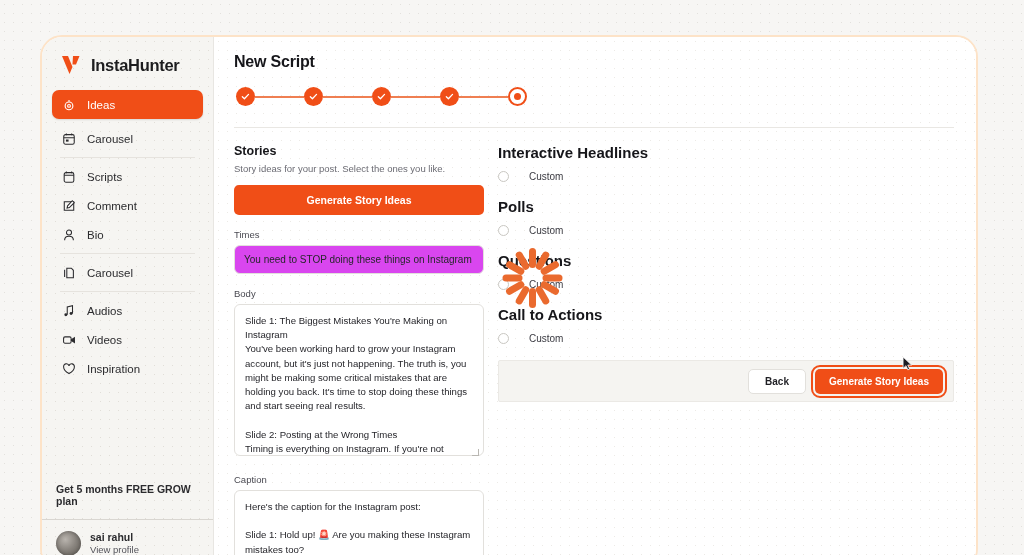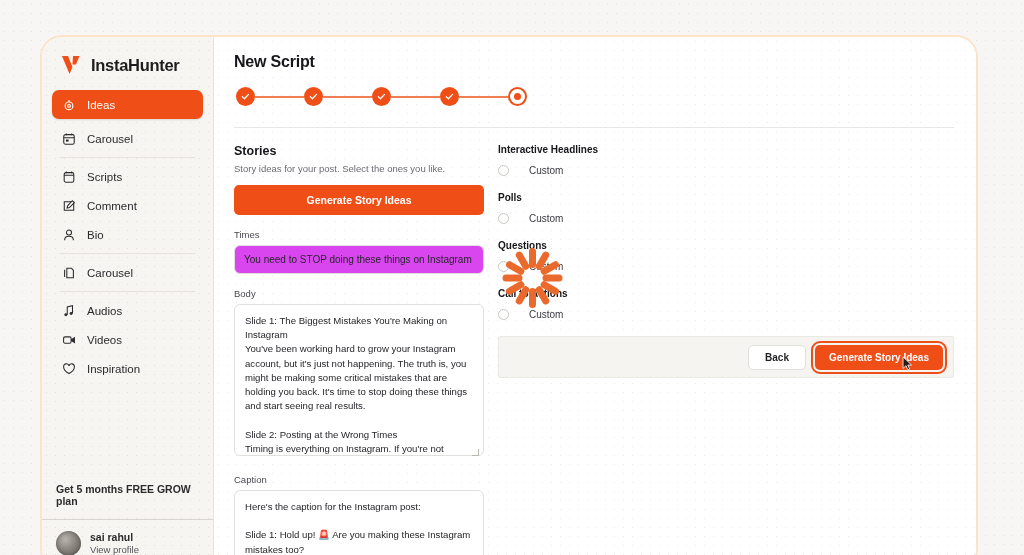--- a/index.html
+++ b/index.html
@@ -188,21 +188,21 @@
   .resize-grip {
     position: absolute; right: 5px; bottom: 4px;
     width: 7px; height: 7px;
     border-right: 1.3px solid #b9b7b2;
     border-bottom: 1.3px solid #b9b7b2;
   }
   .ta-wrap { position: relative; }
 
   
   .grp { margin-bottom: 16px; }
-  .grp-title { font-size: 10px; font-weight: bold; color: #16161a; margin: 0 0 10px 0; }
+  .grp-title { font-size: 15px; font-weight: bold; color: #16161a; margin: 0 0 10px 0; }
   .opt-row { display: flex; align-items: center; gap: 20px; }
   .radio {
     width: 11px; height: 11px; flex: 0 0 11px;
     border-radius: 50%;
     border: 1.4px solid #c9c7c2;
     background: #fff;
   }
   .opt-label { font-size: 10px; color: #3a3a41; }
 
   

